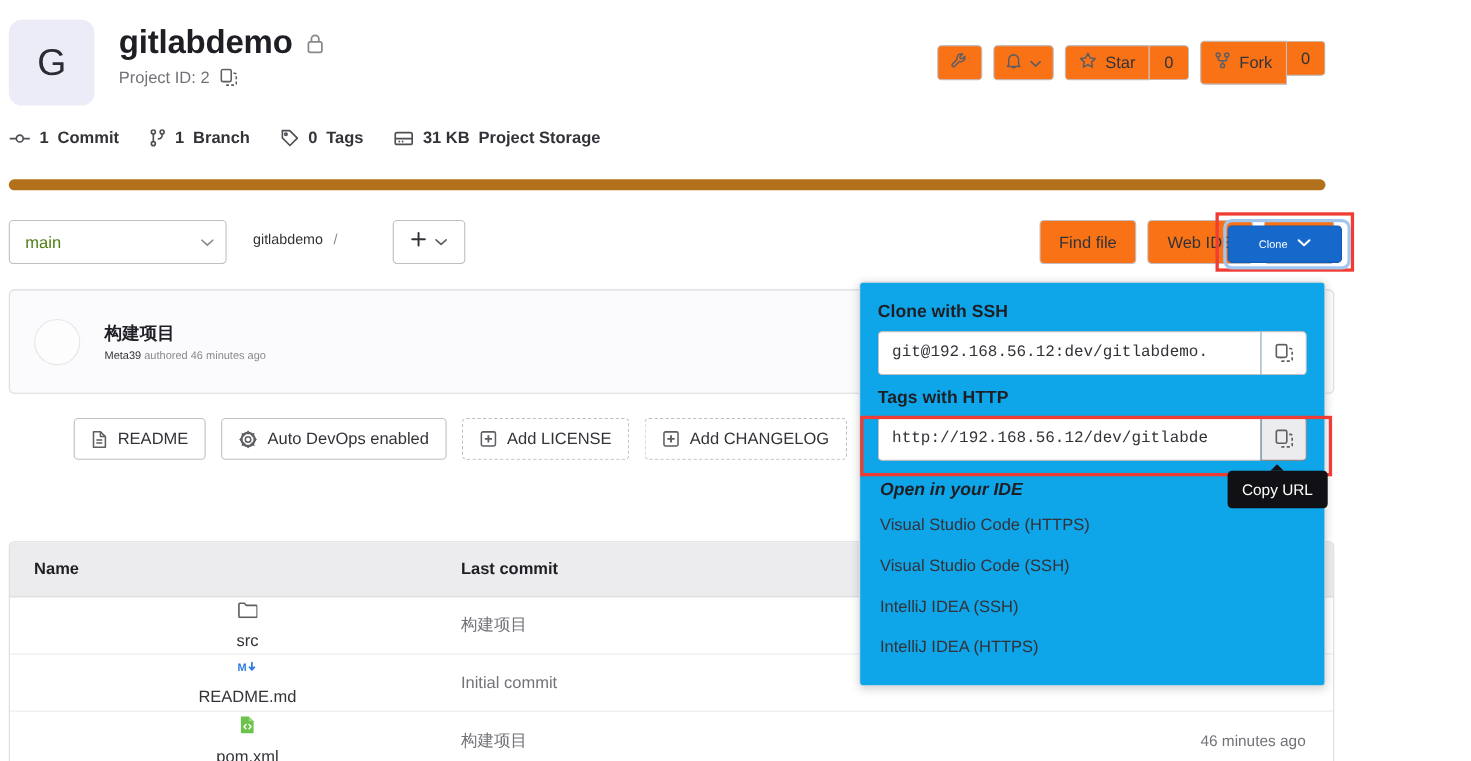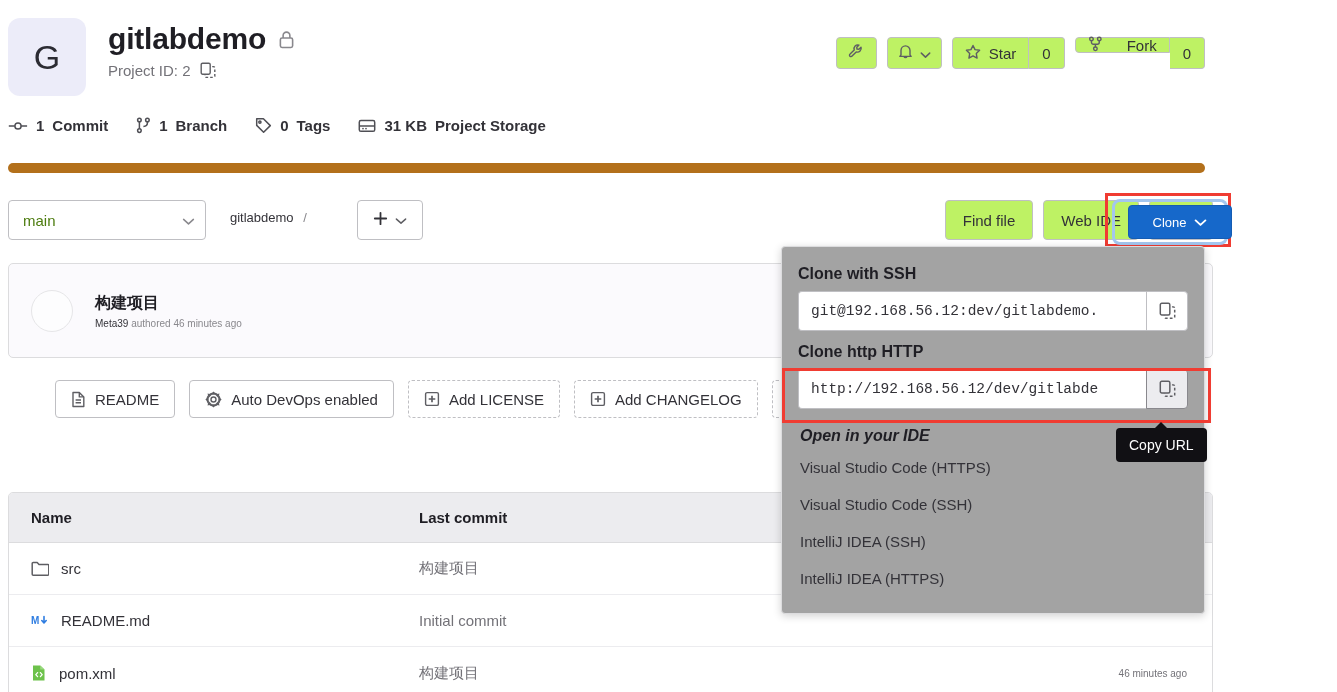--- a/index.html
+++ b/index.html
@@ -51,76 +51,76 @@
   .crumb { position: absolute; left: 222px; top: 10px; font-size: 13px; color: #333238; }
   .crumb .sep { color: #89888d; margin-left: 6px; }
   .plus-btn {
     position: absolute; left: 349px; top: 0; width: 66px; height: 40px;
     border: 1px solid #bfbfc3; border-radius: 4px; background: #fff;
     display: flex; align-items: center; justify-content: center; gap: 7px;
     color: #333238;
   }
   .tb-right { position: absolute; right: 124px; top: 0; display: flex; align-items: center; gap: 10px; }
   .tb-btn {
-    height: 40px; border: 1px solid #bfbfc3; border-radius: 4px; background: #bef264;
+    height: 40px; border: 1px solid #bfbfc3; border-radius: 4px; background: #f97316;
     display: flex; align-items: center; justify-content: center; padding: 0 17px;
     font-size: 15px; color: #333238; white-space: nowrap;
   }
   .dl-btn { padding: 0 12px; gap: 9px; }
   .clone-wrap { position: absolute; left: 1105px; top: 193px; width: 126px; height: 54px; border: 3px solid #f03c32; }
   .clone-ring { position: absolute; left: 7px; top: 6px; width: 110px; height: 40px; border-radius: 5px; box-shadow: 0 0 0 3px #a3c6ef; }
   .clone-btn {
-    position: absolute; left: 20px; top: 9px; width: 104px; height: 34px;
+    position: absolute; left: 8px; top: 9px; width: 104px; height: 34px;
     background: #1668ca; border: 1px solid #145cb3; border-radius: 4px;
-    color: #fff; font-size: 13px;
+    color: #fff; font-size: 10px;
     display: flex; align-items: center; justify-content: center; gap: 8px;
   }
 
   
   .commit-card {
     position: absolute; left: 8px; top: 263px; width: 1205px; height: 95px;
     border: 1px solid #dcdcde; border-radius: 5px; background: #fbfafd;
     display: flex; align-items: center; padding-left: 22px;
   }
   .commit-avatar { width: 42px; height: 42px; border-radius: 50%; border: 1px solid #e6e6e8; background: #fdfdfe; }
   .commit-text { margin-left: 22px; }
   .commit-title { font-size: 16px; font-weight: 700; color: #1f1e24; }
   .commit-sub { font-size: 10px; color: #89888d; margin-top: 4px; }
   .commit-sub .au { color: #333238; }
 
   
-  .chips { position: absolute; left: 8px; top: 380px; width: 1205px; display: flex; flex-wrap: wrap; gap: 14px; padding-left: 47px; }
+  .chips { position: absolute; left: 20px; top: 380px; width: 1205px; display: flex; flex-wrap: wrap; gap: 14px; padding-left: 47px; }
   .chip {
     height: 38px; border: 1px solid #bfbfc3; border-radius: 4px; background: #fff;
     display: flex; align-items: center; gap: 9px; padding: 0 15px;
     font-size: 15px; color: #333238; white-space: nowrap;
   }
   .chip.dashed { border-style: dashed; }
   .chip .ic { color: #5e5e63; display: flex; align-items: center; }
 
   
   .filetable { position: absolute; left: 8px; top: 492px; width: 1205px; border: 1px solid #dcdcde; border-radius: 5px; overflow: hidden; background: #fff; }
   .ft-head { display: flex; height: 50px; background: #ececef; border-bottom: 1px solid #dcdcde; align-items: center; }
   .ft-row { display: flex; height: 52px; align-items: center; border-bottom: 1px solid #ececef; }
   .ft-row:last-child { border-bottom: none; }
   .c-name { width: 410px; padding-left: 22px; display: flex; align-items: center; gap: 12px; }
   .c-commit { flex: 1; }
   .c-time { width: 250px; text-align: right; padding-right: 25px; }
   .ft-head .c-name, .ft-head .c-commit { font-size: 15px; font-weight: 700; color: #1f1e24; }
-  .ft-row .c-name { font-size: 15px; color: #333238; }
+  .ft-row .c-name { font-size: 15px; color: #333238; flex-direction: column; }
   .ft-row .c-commit { font-size: 15px; color: #737278; }
-  .ft-row .c-time { font-size: 10px; color: #737278; }
+  .ft-row .c-time { font-size: 14px; color: #737278; }
   .ic-folder { color: #5e5e63; display: flex; }
   .ic-md { color: #2f7de1; font-size: 11px; font-weight: 700; letter-spacing: -0.5px; display: flex; align-items: center; }
   .ic-xml { display: flex; }
 
   
   .clone-dd {
-    position: absolute; left: 781px; top: 246px; width: 424px;
-    background: #a3a3a3; border: 1px solid #dcdcde; border-radius: 4px;
+    position: absolute; left: 781px; top: 256px; width: 424px;
+    background: #0ea5e9; border: 1px solid #dcdcde; border-radius: 4px;
     box-shadow: 0 2px 9px rgba(0,0,0,0.18);
     padding: 14px 16px 16px 16px;
   }
   .dd-label { font-size: 16px; font-weight: 700; color: #1f1e24; margin: 4px 0 8px 0; }
   .dd-inputrow { display: flex; align-items: stretch; height: 40px; }
   .dd-input {
     flex: 1; border: 1px solid #bfbfc3; border-right: none;
     border-radius: 4px 0 0 4px; background: #fff;
     display: flex; align-items: center; padding: 0 12px;
     font-family: "Liberation Mono", monospace; font-size: 14.5px; color: #333238;
@@ -202,21 +202,21 @@
         <span>
           <svg width="16" height="16" viewBox="0 0 17 17" fill="none" stroke="#5e5e63" stroke-width="1.5" stroke-linejoin="round">
             <path d="M8.5 1.6 10.65 6l4.85.7-3.5 3.4.83 4.83L8.5 12.65 4.17 14.93 5 10.1 1.5 6.7 6.35 6z"></path>
           </svg>
         </span>
         <span>Star</span>
       </div>
       <div class="tb-btn" style="height:32px; padding:0 13px; border-left:none; border-radius:0 4px 4px 0;">0</div>
     </div>
     <div style="display:flex;">
-      <div class="tb-btn" style="height:16px; padding:0 12px; gap:24px; border-radius:4px 0 0 4px;">
+      <div class="tb-btn" style="height:40px; padding:0 12px; gap:8px; border-radius:4px 0 0 4px;">
         <span>
           <svg width="15" height="16" viewBox="0 0 15 17" fill="none" stroke="#5e5e63" stroke-width="1.5">
             <circle cx="3.2" cy="3.2" r="1.9"></circle>
               <circle cx="11.5" cy="3.2" r="1.9"></circle>
               <circle cx="7.4" cy="13.6" r="1.9"></circle>
             <path d="M3.2 5.1v1.6a2 2 0 0 0 2 2h4.3a2 2 0 0 0 2-2V5.1M7.4 8.7v3"></path>
           </svg>
         </span>
         <span>Fork</span>
       </div>
@@ -451,21 +451,21 @@
     <div class="dd-inputrow">
       <div class="dd-input">git@192.168.56.12:dev/gitlabdemo.</div>
       <div class="dd-copy">
         <svg width="17" height="18" viewBox="0 0 16 17" fill="none" stroke="currentColor" stroke-width="1.4">
           <rect x="1.2" y="1.2" width="9" height="11" rx="1.4"></rect>
           <path d="M12.2 4.6h1.2a1.4 1.4 0 0 1 1.4 1.4v8a1.4 1.4 0 0 1-1.4 1.4H6.4A1.4 1.4 0 0 1 5 14v-1" stroke-dasharray="2.6 2"></path>
         </svg>
       </div>
     </div>
 
-    <div class="dd-label" style="margin-top:12px;">Clone http HTTP</div>
+    <div class="dd-label" style="margin-top:12px;">Tags with HTTP</div>
     <div class="dd-inputrow">
       <div class="dd-input">http://192.168.56.12/dev/gitlabde</div>
       <div class="dd-copy active">
         <svg width="17" height="18" viewBox="0 0 16 17" fill="none" stroke="currentColor" stroke-width="1.4">
           <rect x="1.2" y="1.2" width="9" height="11" rx="1.4"></rect>
           <path d="M12.2 4.6h1.2a1.4 1.4 0 0 1 1.4 1.4v8a1.4 1.4 0 0 1-1.4 1.4H6.4A1.4 1.4 0 0 1 5 14v-1" stroke-dasharray="2.6 2"></path>
         </svg>
       </div>
     </div>
     <div class="http-hl"></div>

